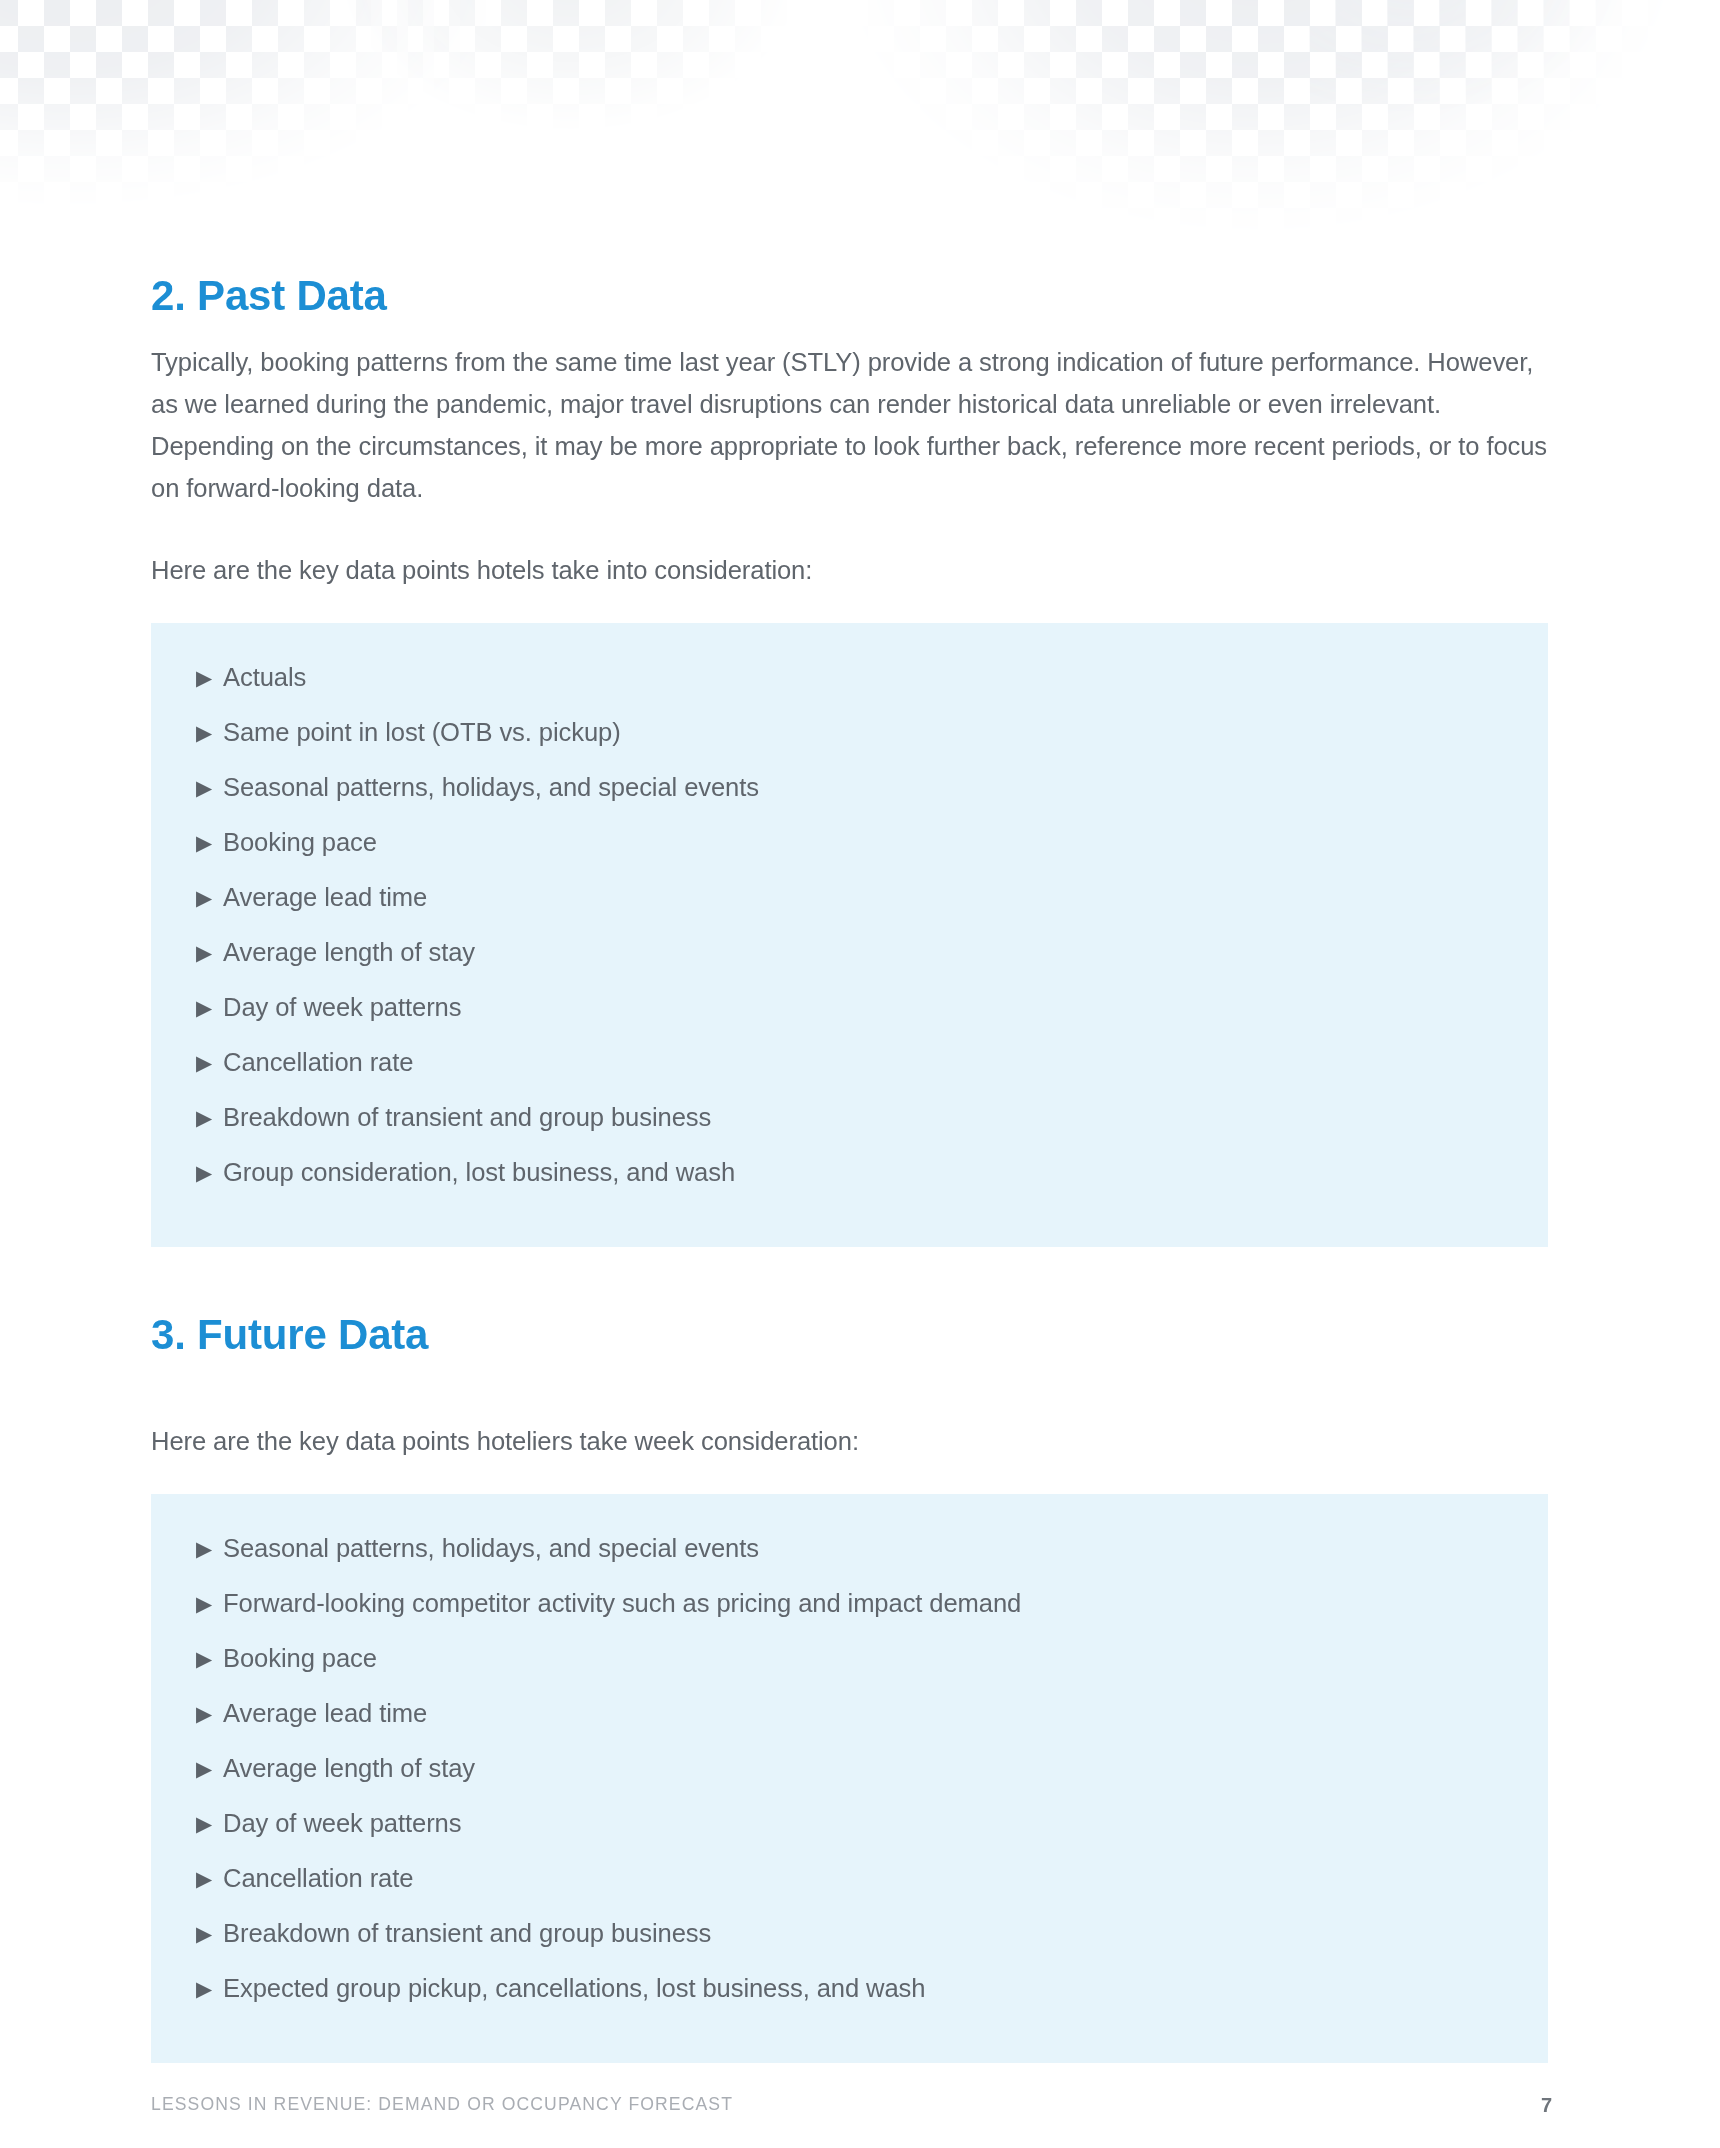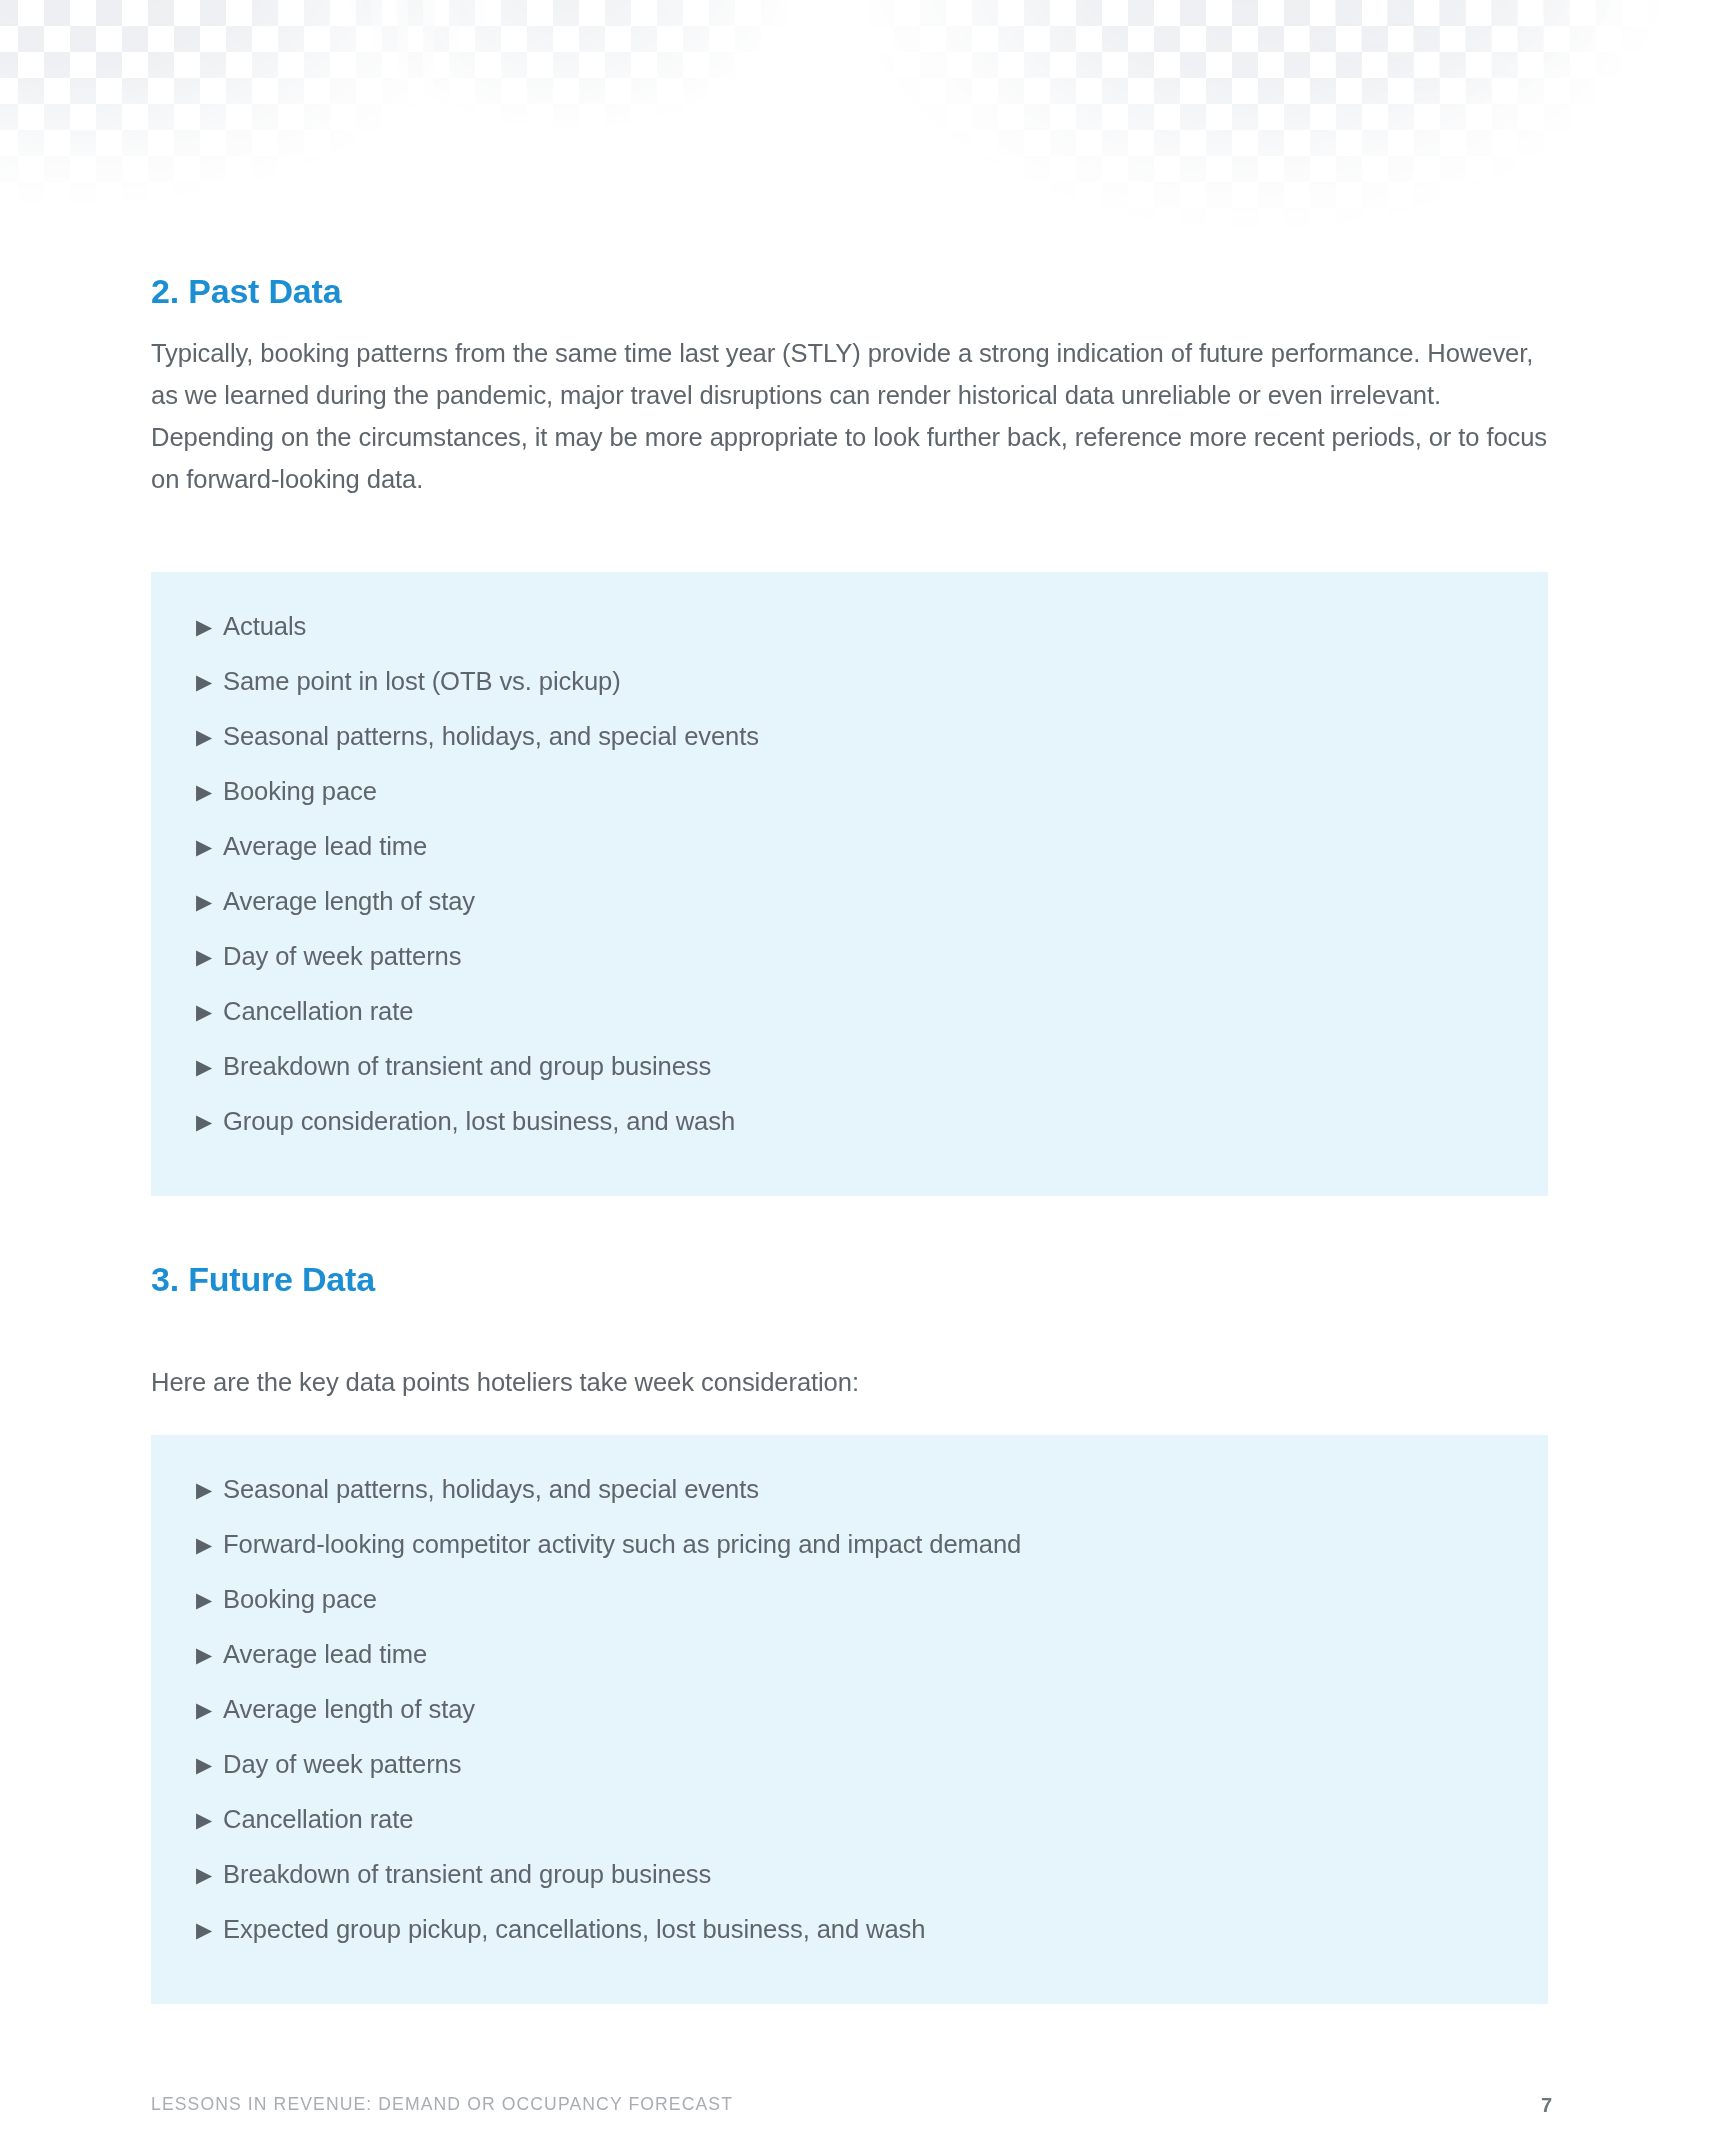--- a/index.html
+++ b/index.html
@@ -84,21 +84,21 @@
   }
   .content {
     position: absolute;
     left: 151px;
     top: 273px;
     width: 1401px;
   }
 
   h2.section-heading {
     margin: 0;
-    font-size: 34px;
+    font-size: 42px;
     font-weight: bold;
     color: #1c8ed4;
     letter-spacing: -0.2px;
     line-height: 1.1;
   }
 
   p.body-text {
     margin: 0;
     font-size: 25.6px;
     line-height: 42px;
@@ -173,20 +173,21 @@
 
 <div class="page">
 
   <div class="content">
 
     <section>
       <h2 class="section-heading">2. Past Data</h2>
       <div class="gap-heading-body"></div>
       <p class="body-text">Typically, booking patterns from the same time last year (STLY) provide a strong indication of future performance. However, as we learned during the pandemic, major travel disruptions can render historical data unreliable or even irrelevant. Depending on the circumstances, it may be more appropriate to look further back, reference more recent periods, or to focus on forward-looking data.</p>
       <div class="gap-body-lead"></div>
+      <p class="body-text">Here are the key data points hotels take into consideration:</p>
       <div class="gap-lead-box"></div>
 
       <div class="bullet-box">
         <div class="bullet-row">
           <span class="bullet-marker">▶</span>
           <span class="bullet-label">Actuals</span>
         </div>
         <div class="bullet-row">
           <span class="bullet-marker">▶</span>
           <span class="bullet-label">Same point in lost (OTB vs. pickup)</span>

